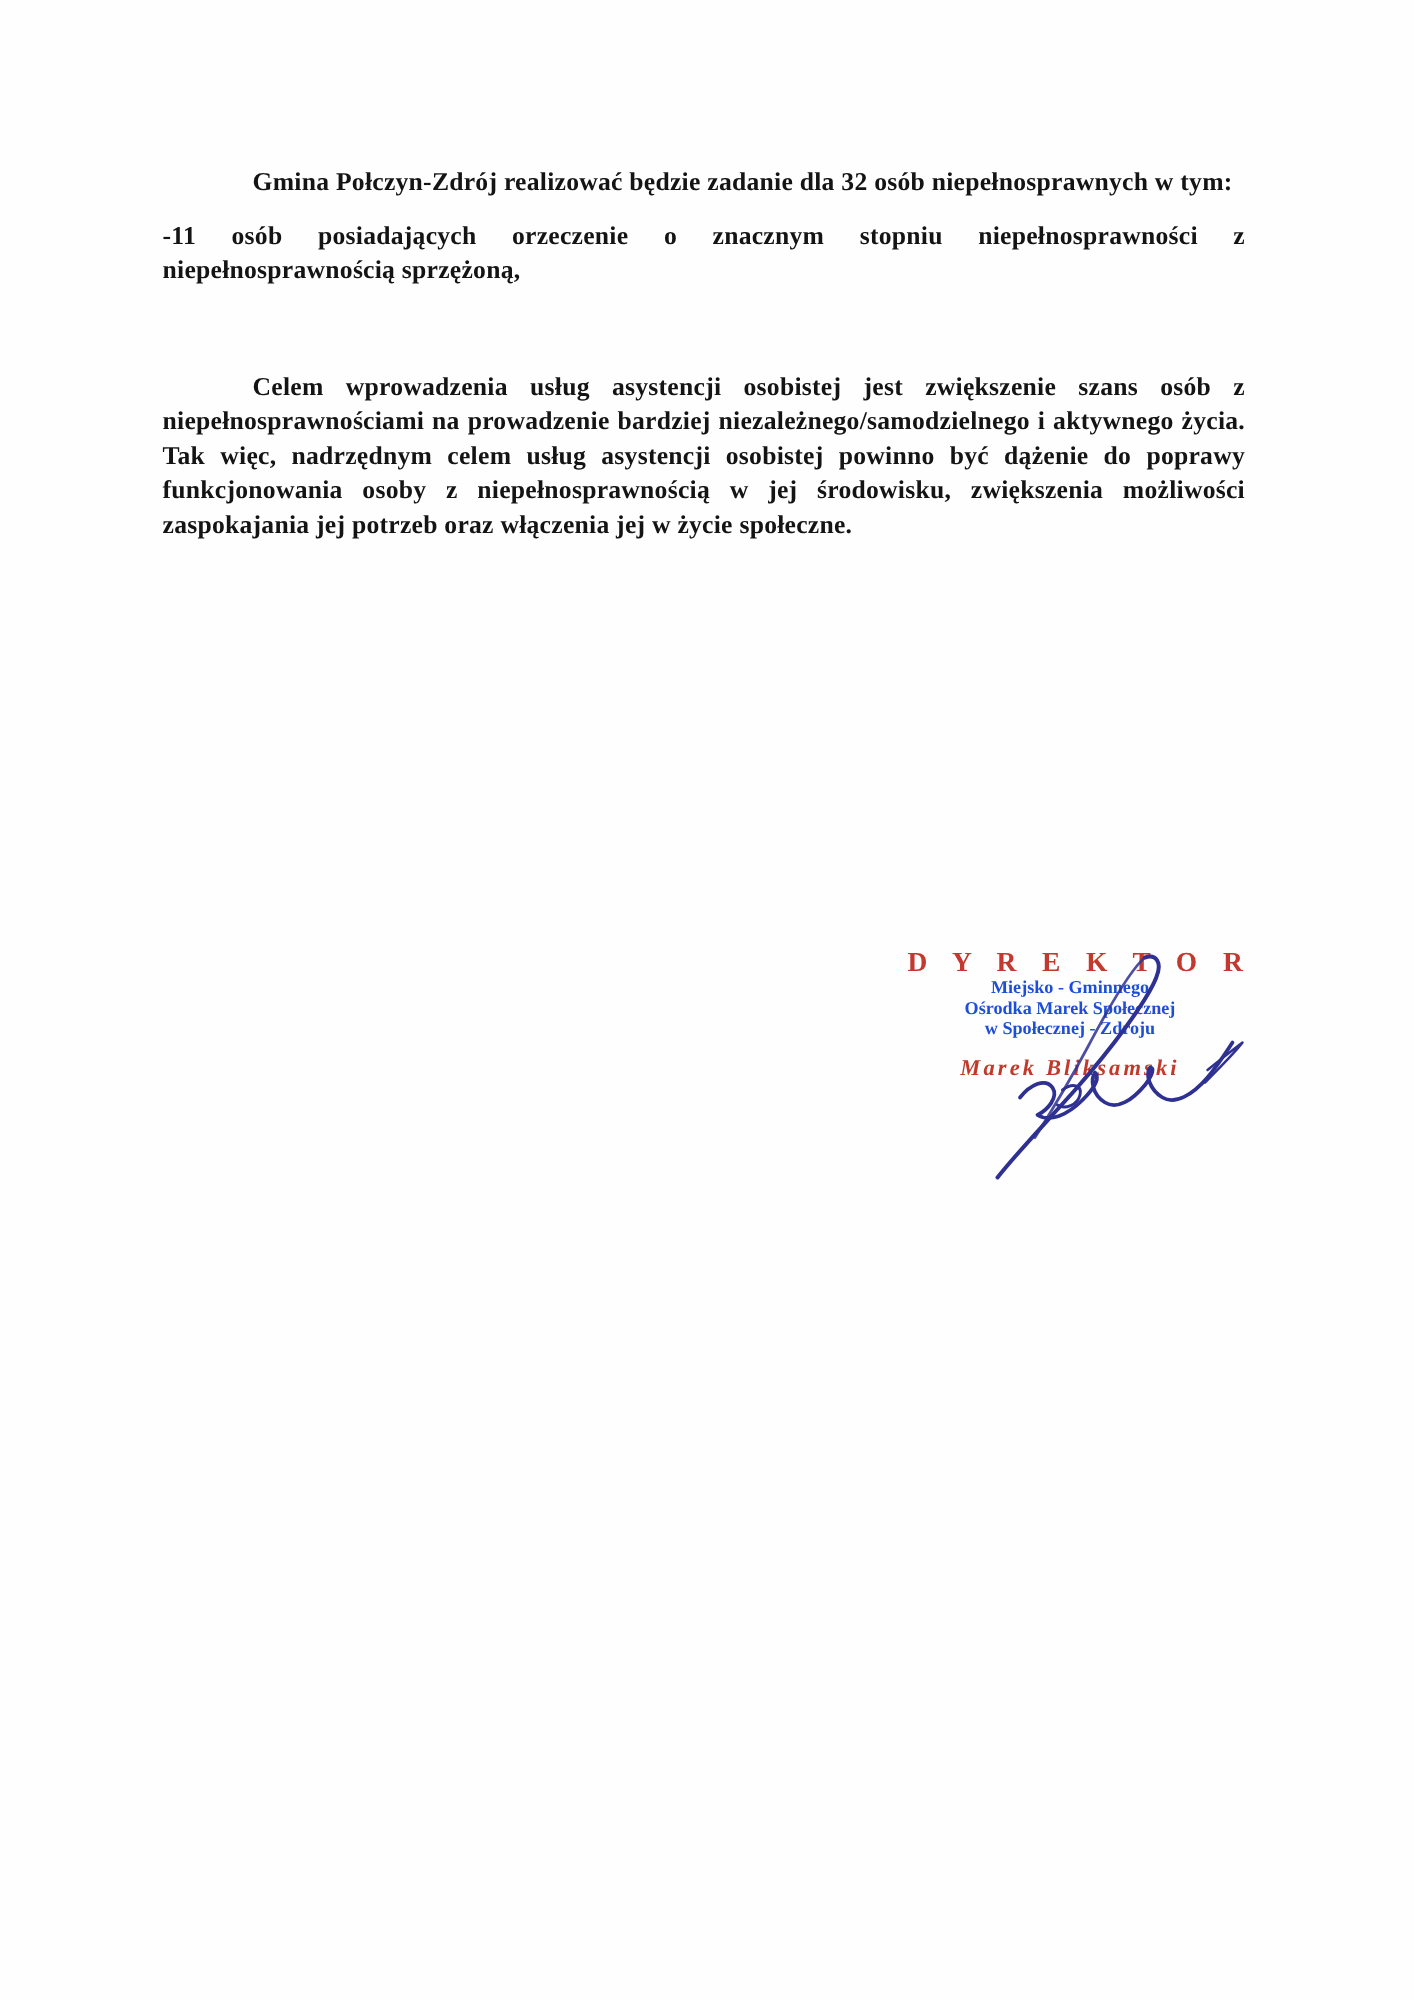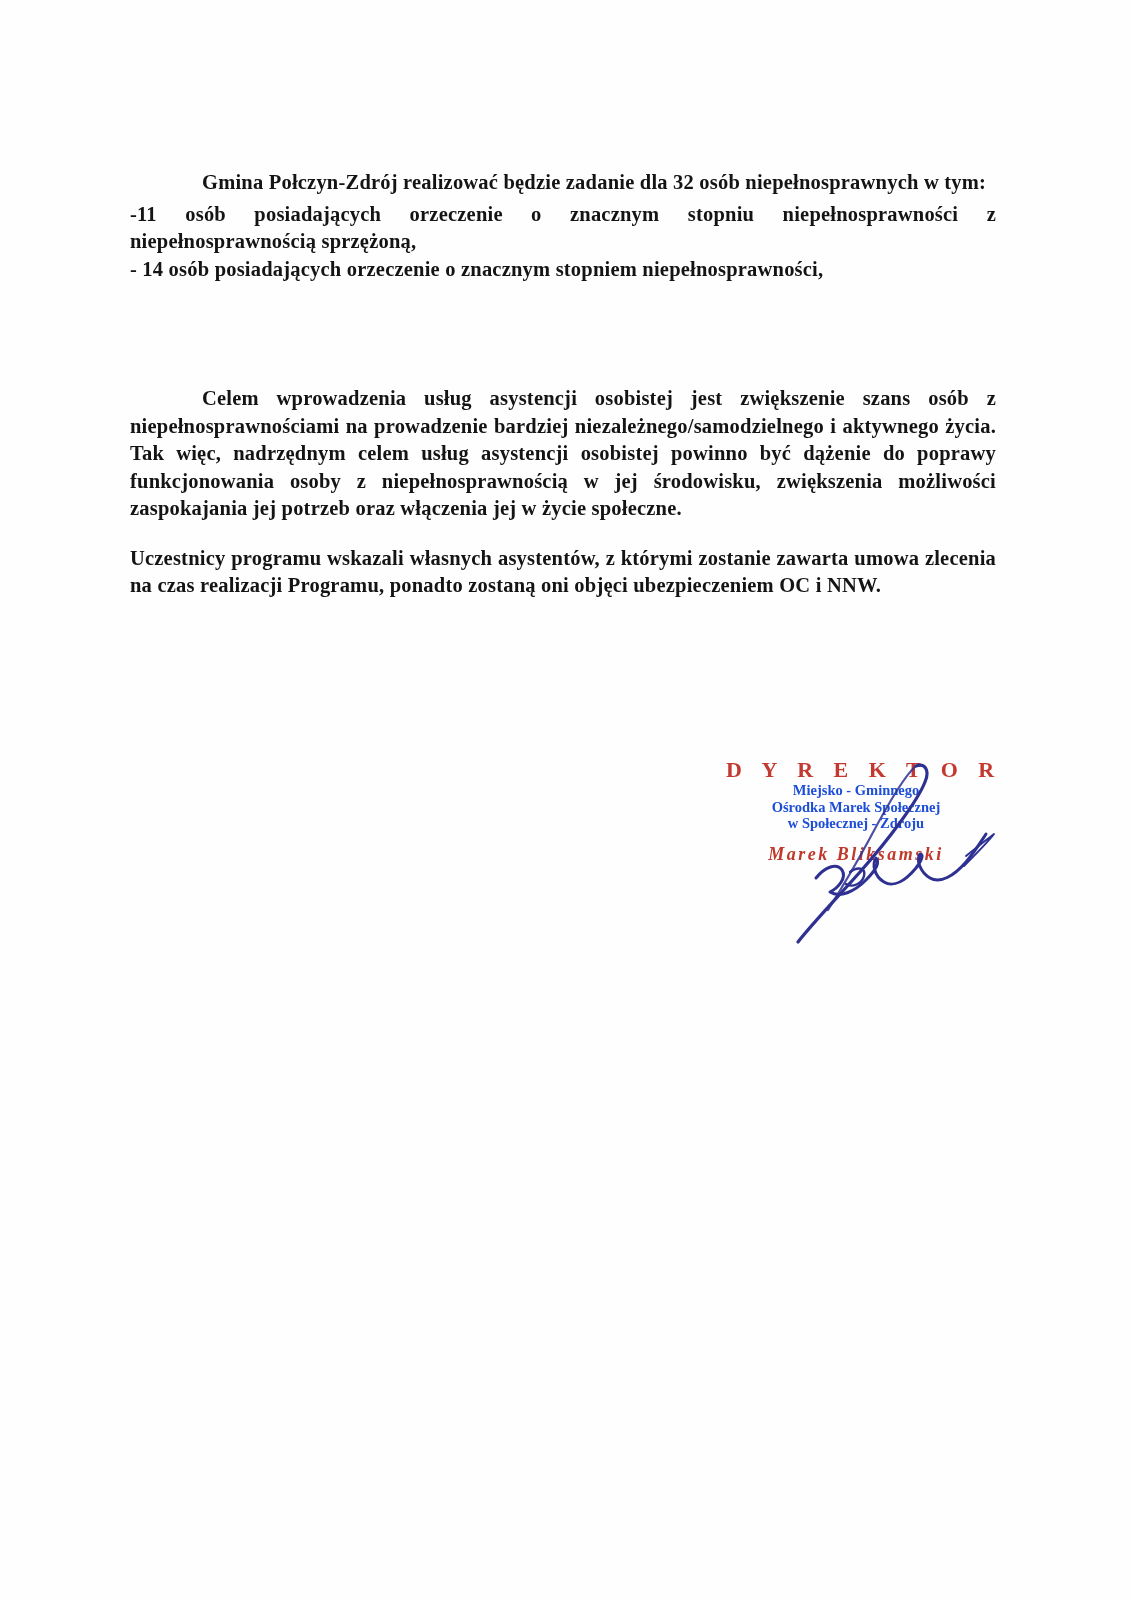--- a/index.html
+++ b/index.html
@@ -36,26 +36,25 @@
     line-height: 27.5px;
     font-weight: 700;
     text-align: justify;
     text-justify: inter-word;
     letter-spacing: 0.01em;
     color: #141414;
   }
 
   .para.indent-first {
     text-indent: 72px;
-    margin-top: 36px;
   }
 
   
   .block-intro { margin-bottom: 0; }
-  .block-list  { margin-top: 4px; }
+  .block-list  { margin-top: 15px; }
 
   .gap-lg { height: 36px; }
   .gap-md { height: 30px; }
   .gap-sm { height: 22px; }
 
   
   .signature-area {
     position: absolute;
     left: 726px;
     top: 758px;
@@ -113,34 +112,32 @@
 <body>
 
 <div class="page">
 
   <div class="doc-body">
 
     <p class="para indent-first block-intro">Gmina Połczyn-Zdrój  realizować będzie zadanie  dla 32 osób niepełnosprawnych w tym:</p>
 
     <p class="para block-list">-11 osób posiadających orzeczenie o znacznym stopniu niepełnosprawności z niepełnosprawnością sprzężoną,</p>
 
-    <p class="para">- 14 osób posiadających  orzeczenie o  znacznym stopniem niepełnosprawności,</p>
 
 
 
     <div class="gap-lg"></div>
 
 
     <div class="gap-md"></div>
 
     <p class="para indent-first">Celem wprowadzenia usług asystencji osobistej jest zwiększenie szans osób z niepełnosprawnościami na prowadzenie bardziej niezależnego/samodzielnego i aktywnego życia. Tak więc, nadrzędnym celem usług asystencji osobistej powinno być dążenie do poprawy funkcjonowania osoby z niepełnosprawnością w jej środowisku, zwiększenia możliwości zaspokajania jej potrzeb oraz włączenia jej w życie społeczne.</p>
 
     <div class="gap-sm"></div>
 
-    <p class="para">Uczestnicy programu  wskazali własnych asystentów, z którymi zostanie zawarta umowa zlecenia na czas realizacji Programu, ponadto zostaną oni objęci ubezpieczeniem OC i NNW.</p>
 
   </div>
 
   <div class="signature-area">
 
     <div class="stamp">
       <div class="stamp-title">D Y R E K T O R</div>
       <div class="stamp-line">Miejsko - Gminnego</div>
       <div class="stamp-line">Ośrodka Marek Społecznej</div>
       <div class="stamp-line">w Społecznej - Zdroju</div>

